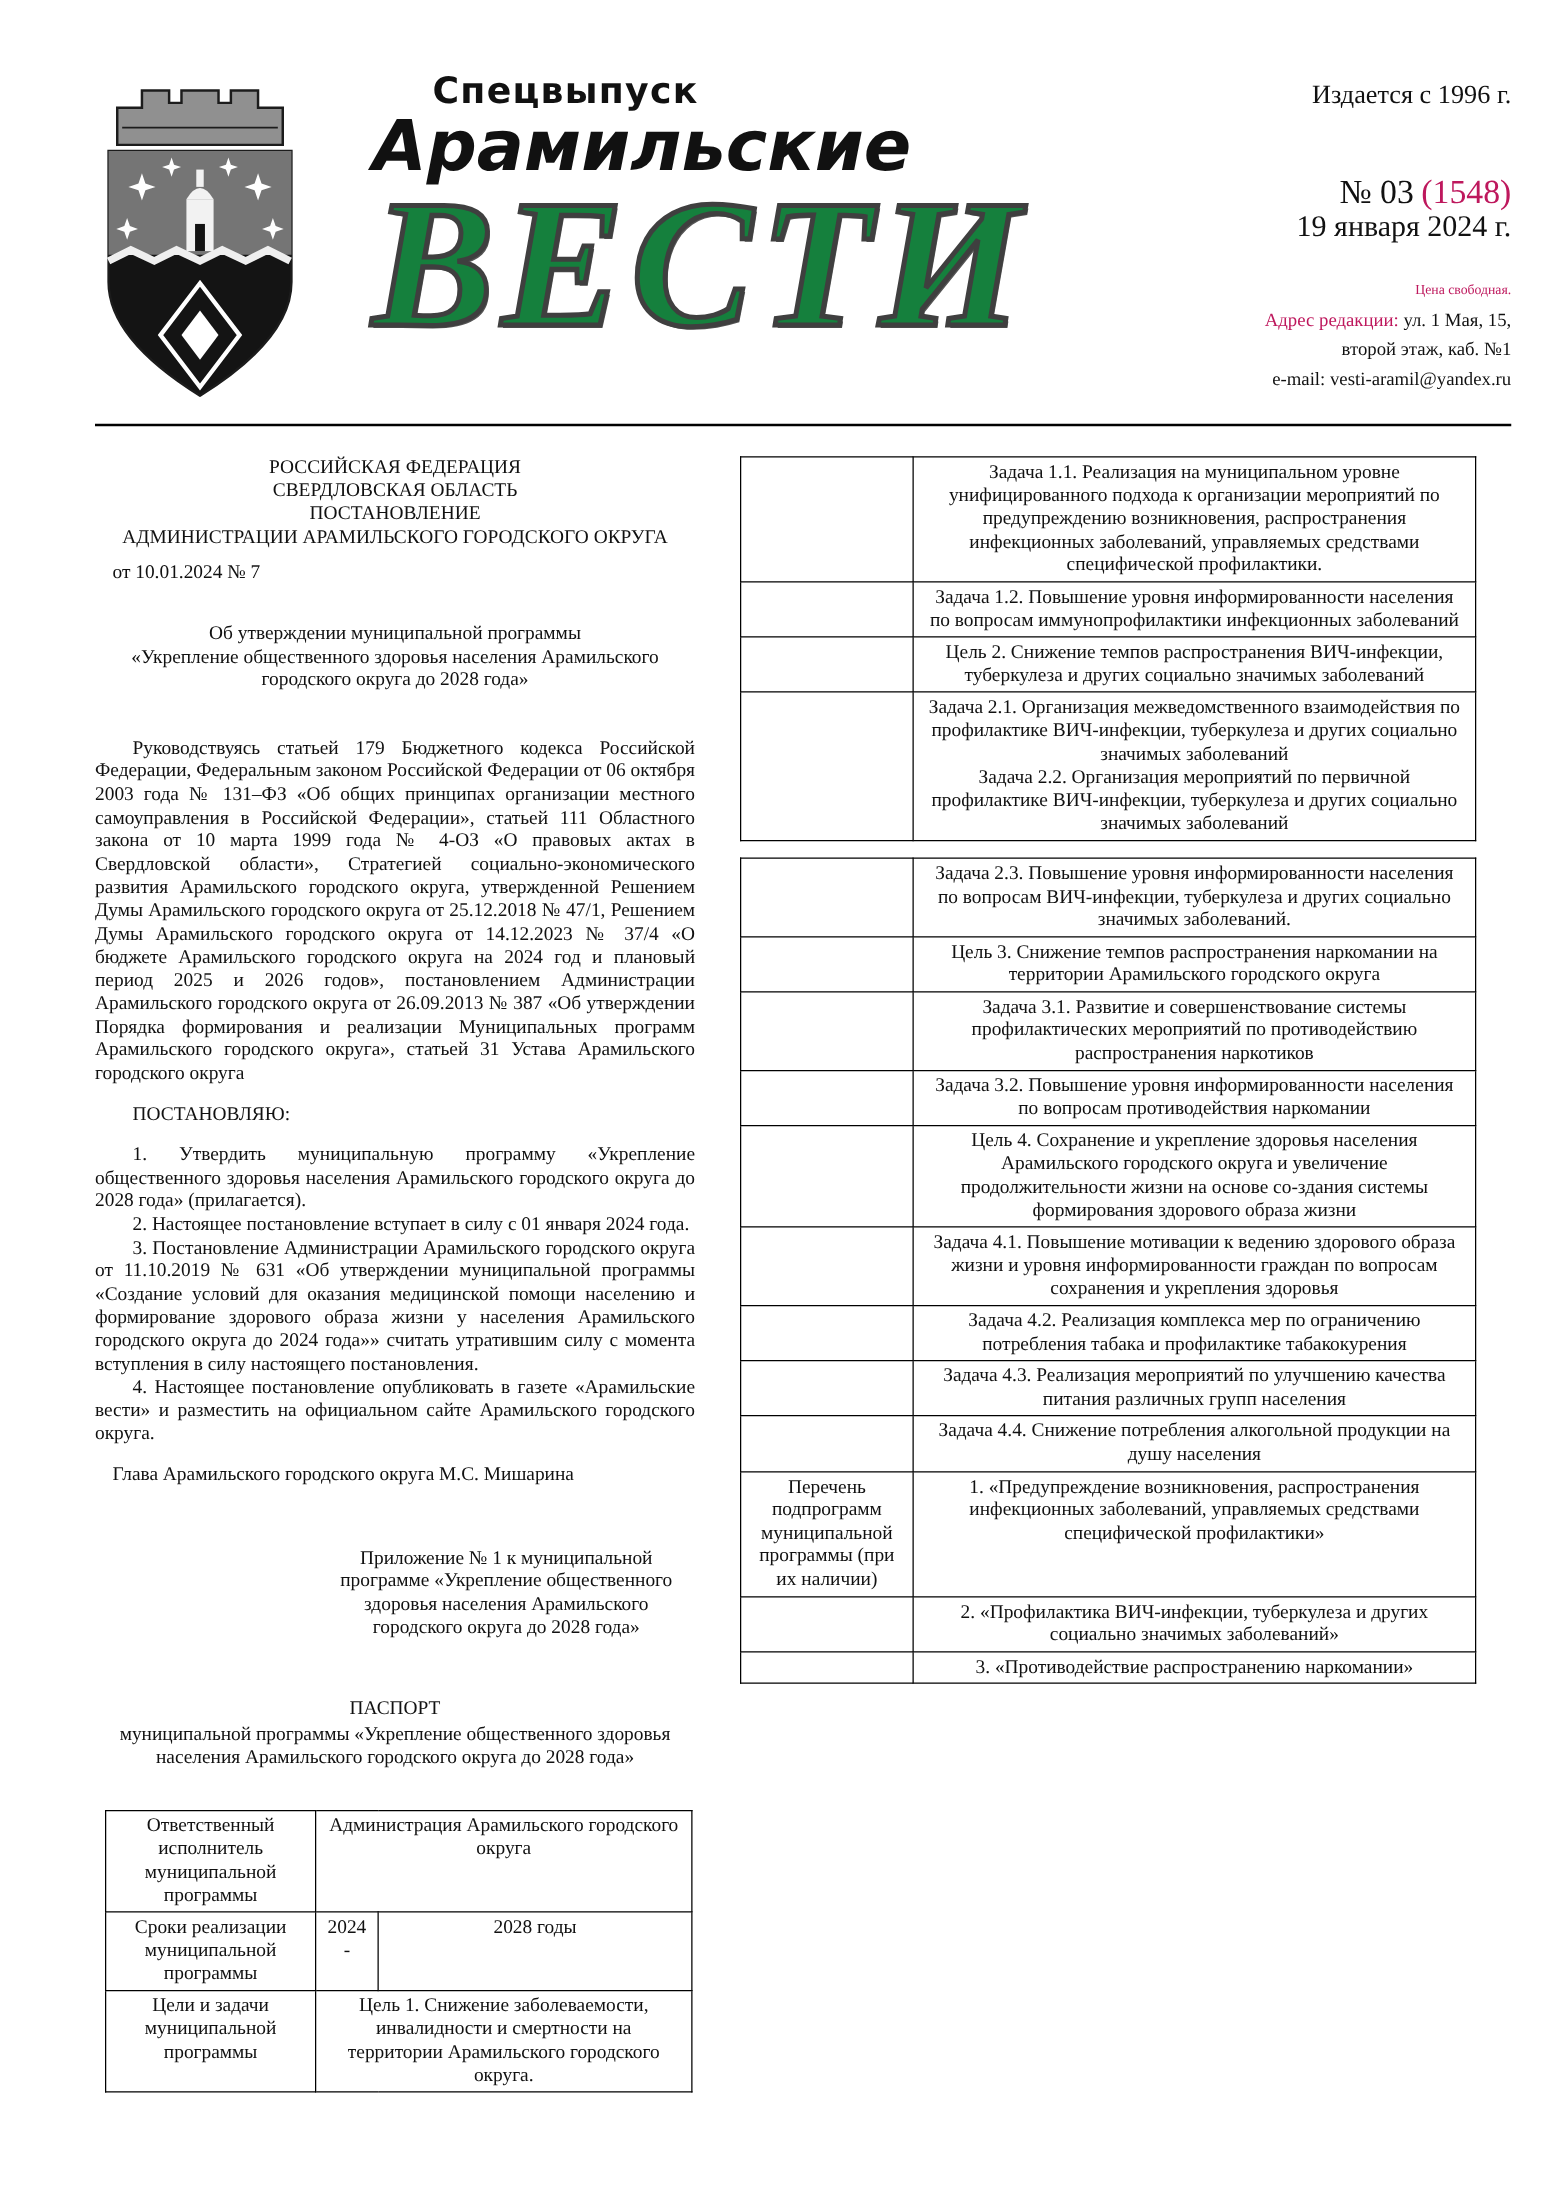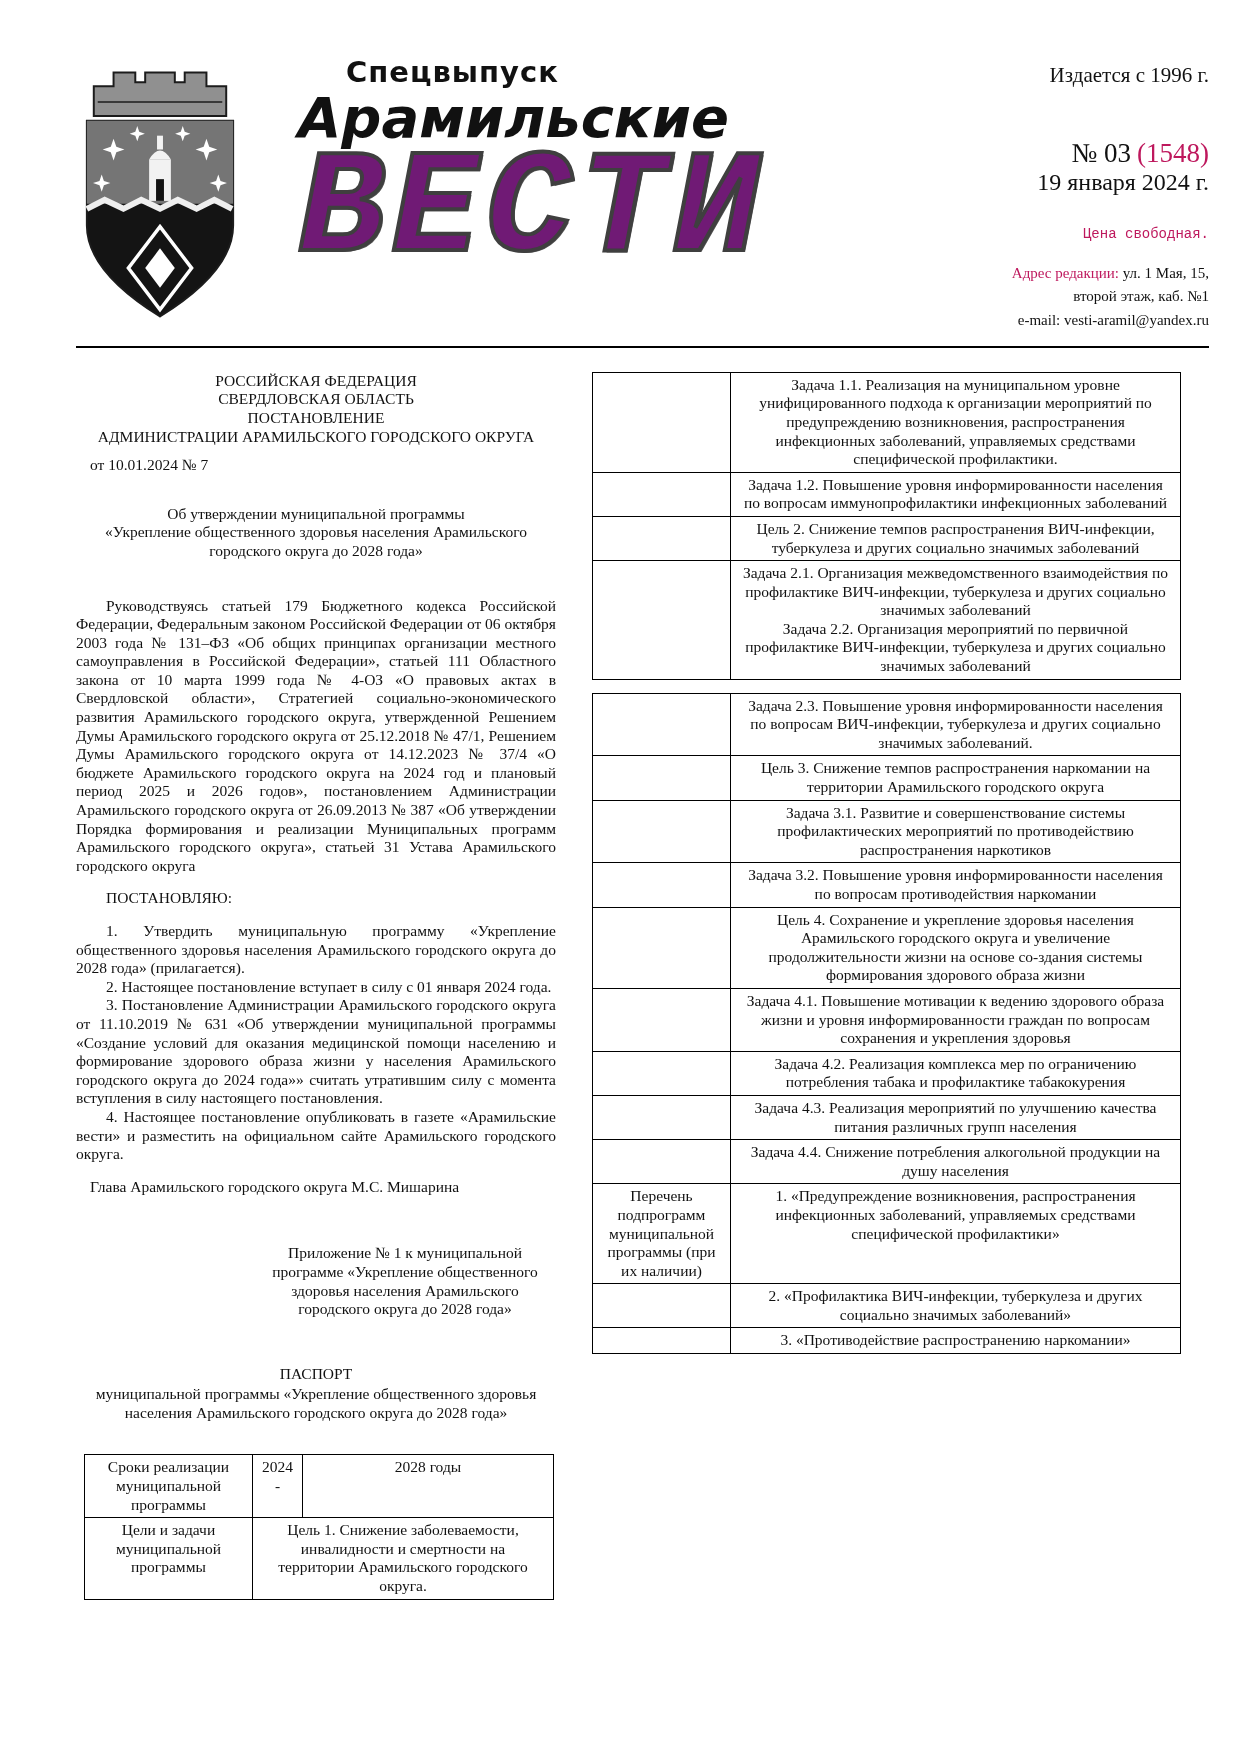--- a/index.html
+++ b/index.html
@@ -14,30 +14,30 @@
 
   
   .masthead{ display:flex; }
   .coa{ width:180px; flex:0 0 180px; padding-top:4px; }
   .coa svg{ width:168px; height:266px; display:block; }
   .title-block{ flex:1 1 auto; padding-left:42px; overflow:hidden; }
   .special{ font-family:"DejaVu Sans",sans-serif; font-weight:bold; font-size:29px;
             margin-left:48px; letter-spacing:1px; }
   .t1{ font-family:"DejaVu Sans",sans-serif; font-weight:bold; font-style:italic;
        font-size:56px; line-height:1.05; }
-  .t2{ font-family:Liberation Mono, monospace; font-weight:bold; font-style:italic;
-       font-size:146px; line-height:0.95; letter-spacing:6px; color:#701a75;
+  .t2{ font-family:Liberation Serif, serif; font-weight:bold; font-style:italic;
+       font-size:146px; line-height:0.95; letter-spacing:6px; color:#15803d;
        -webkit-text-stroke:4px #3f3f3f;
        text-shadow:2px 2px 0 #555; margin-top:-6px; }
   .info{ flex:0 0 312px; text-align:right; padding-top:8px; }
   .since{ font-size:21px; font-weight:normal; margin-bottom:50px; }
   .issue-line{ font-size:27px; }
   .issue-total{ margin-left:6px; }
   .date{ font-size:24px; margin-bottom:30px; }
-  .price{ font-size:14px; margin-bottom:20px;font-family:Liberation Mono, monospace; }
+  .price{ font-size:11px; margin-bottom:8px; }
   .addr{ font-size:15px; line-height:1.55; }
   .rule{ border-top:2px solid #000; margin-top:14px; }
 
   
   .columns{ display:grid; grid-template-columns:480px 589px; column-gap:36px; margin-top:24px;font-family:Liberation Serif, serif; }
   .col-left, .col-right{ font-size:15.5px; line-height:1.2; }
 
   .doc-heading{ text-align:center; }
   .date-line{ margin-top:10px; padding-left:14px; }
   .subject{ text-align:center; margin-top:30px; }
@@ -153,20 +153,24 @@
       <div class="passport-title">ПАСПОРТ</div>
       <div class="passport-sub">муниципальной программы «Укрепление общественного здоровья населения Арамильского городского округа до 2028 года»</div>
 
       <table class="ptable">
         <colgroup>
             <col class="c1">
             <col class="c2">
             <col>
           </colgroup>
         <tbody>
+            <tr>
+          <td>Ответственный исполнитель муниципальной программы</td>
+          <td colspan="2">Администрация Арамильского городского округа</td>
+        </tr>
         <tr>
           <td>Сроки реализации муниципальной программы</td>
           <td class="pre">2024
 -</td>
           <td>2028 годы</td>
         </tr>
         <tr>
           <td>Цели и задачи муниципальной программы</td>
           <td colspan="2">Цель 1. Снижение заболеваемости, инвалидности и смертности на территории Арамильского городского округа.</td>
         </tr>

